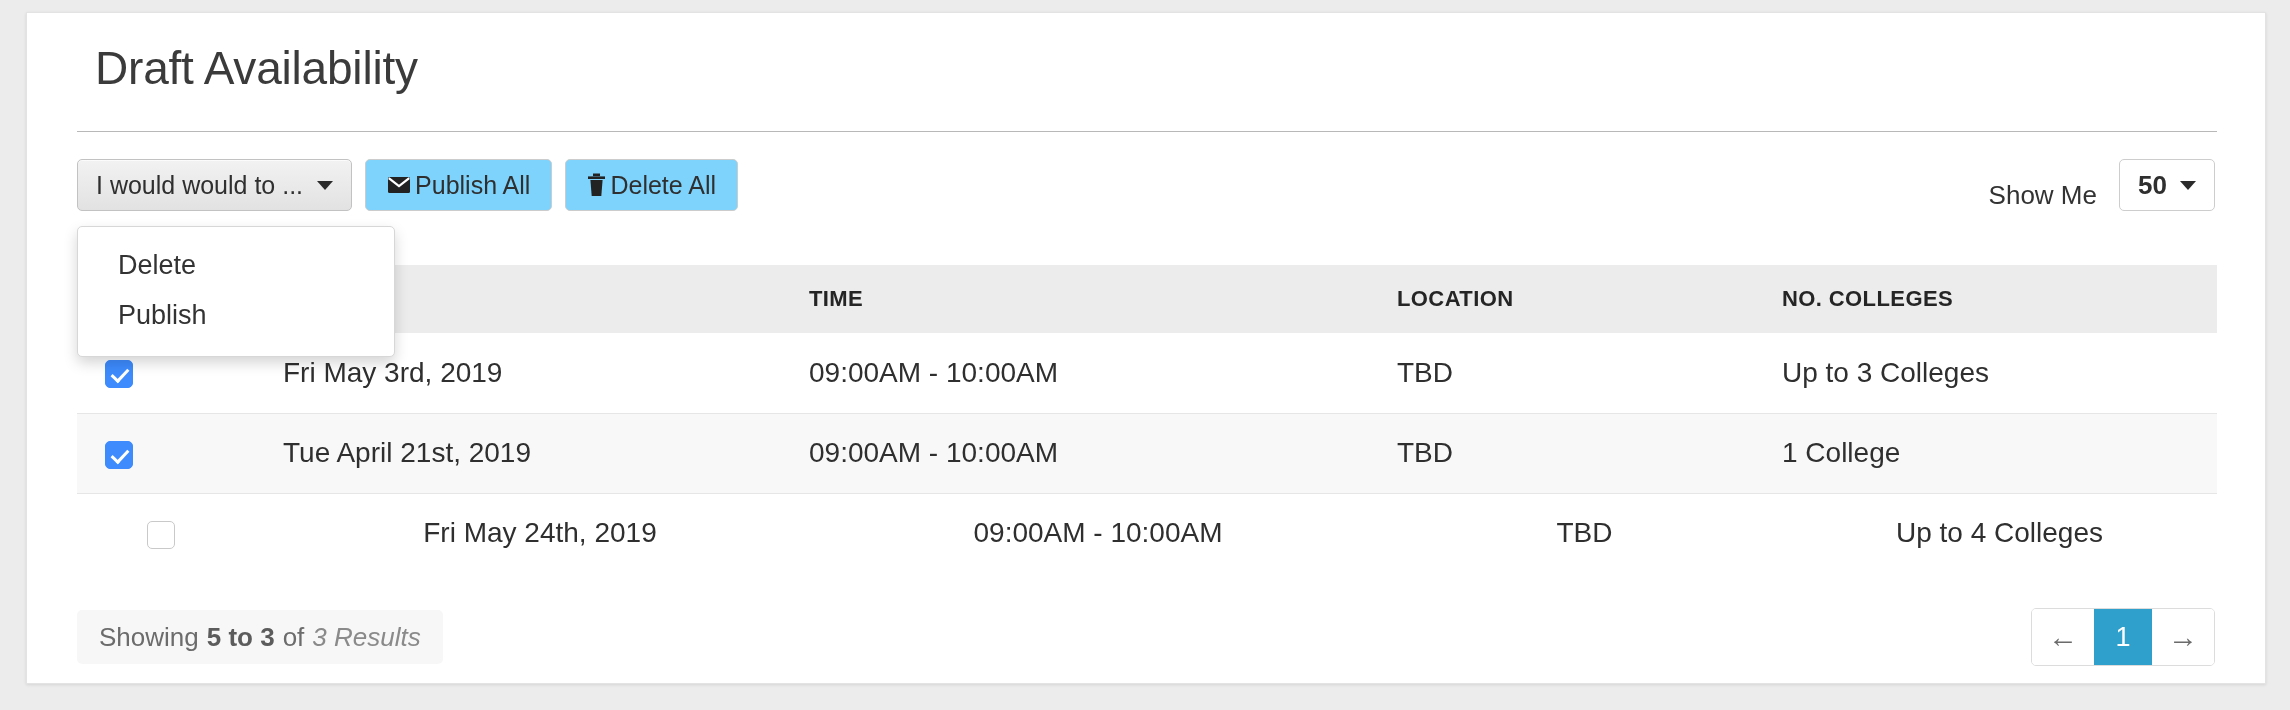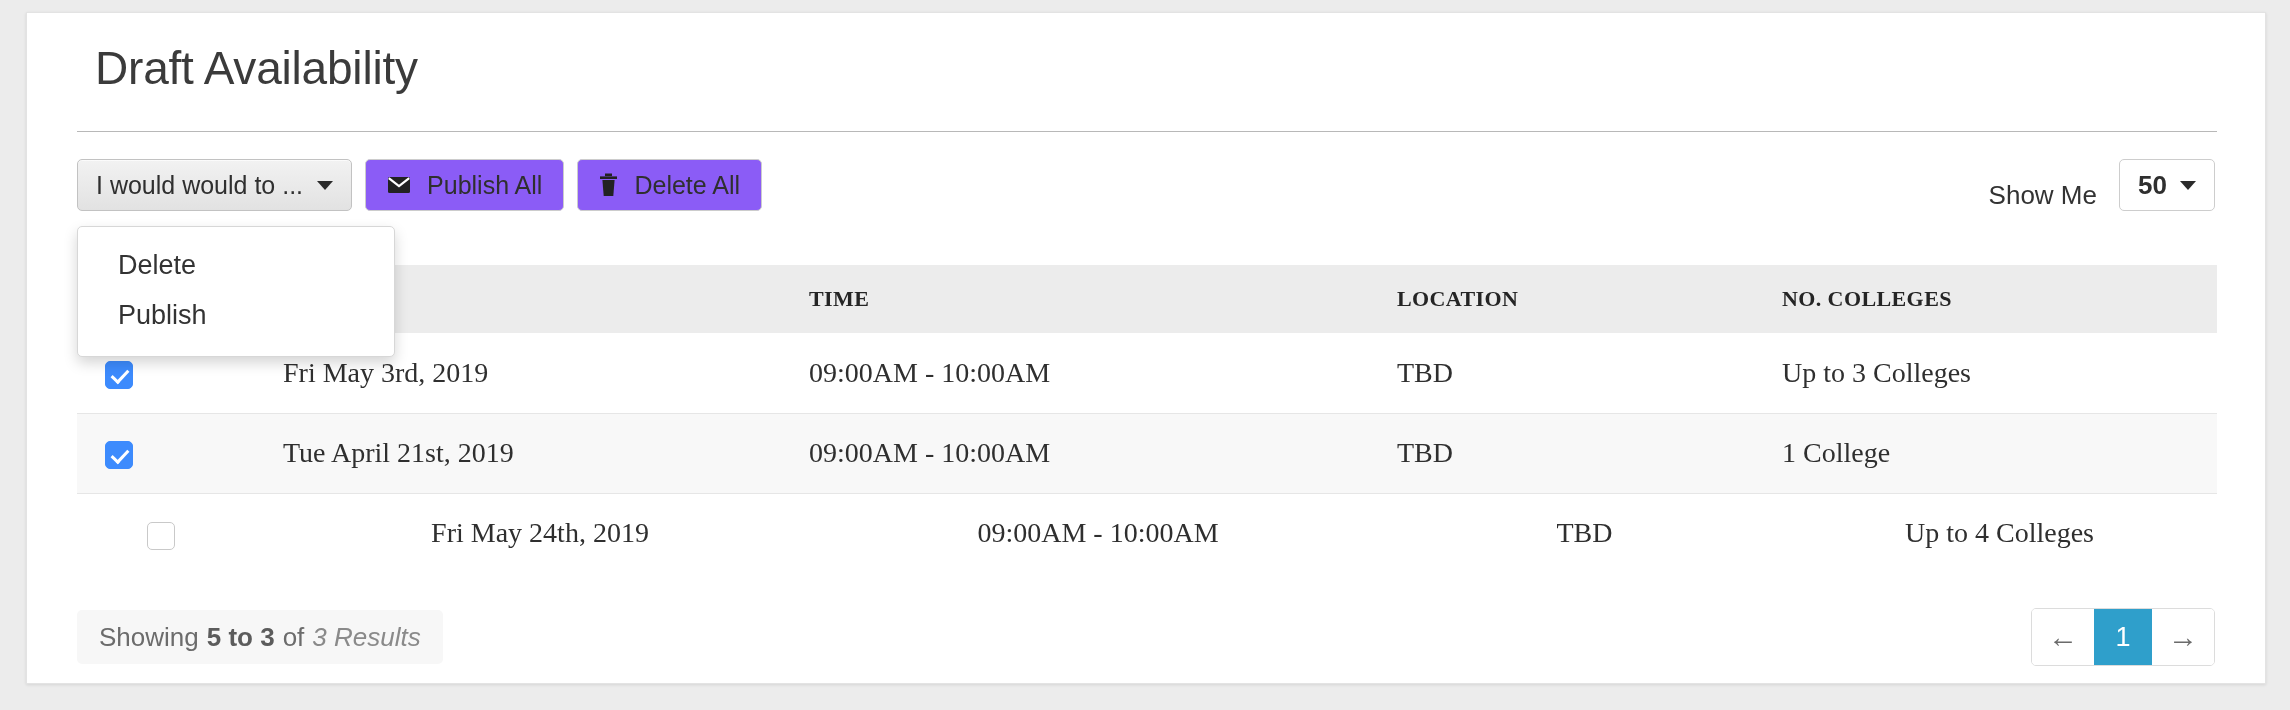--- a/index.html
+++ b/index.html
@@ -63,26 +63,26 @@
     height: 52px;
     display: flex;
     align-items: stretch;
     gap: 13px;
   }
 
   .btn {
     display: inline-flex;
     align-items: center;
     justify-content: center;
-    gap: 16px;
+    gap: 4px;
     height: 52px;
     padding: 0 21px;
     border: 1px solid #cccccc;
     border-radius: 5px;
-    background: #8b5cf6;
+    background: #7dd3fc;
     color: #2f2f2f;
     font-size: 25px;
     font-family: "Liberation Sans", sans-serif;
     line-height: 1;
     white-space: nowrap;
     cursor: pointer;
   }
 
   .btn.dropdown-toggle {
     background: linear-gradient(#f2f2f2, #e2e2e2);
@@ -159,21 +159,20 @@
   }
 
   
   .table {
     position: absolute;
     left: 50px;
     top: 252px;
     width: 2140px;
     border-collapse: collapse;
     table-layout: fixed;
-    font-family: Liberation Serif, serif;
   }
   .table col.c-check { width: 140px; }
   .table col.c-date  { width: 580px; }
   .table col.c-time  { width: 590px; }
   .table col.c-loc   { width: 385px; }
   .table col.c-col   { width: 445px; }
 
   .table thead th {
     background: #ececec;
     height: 68px;

